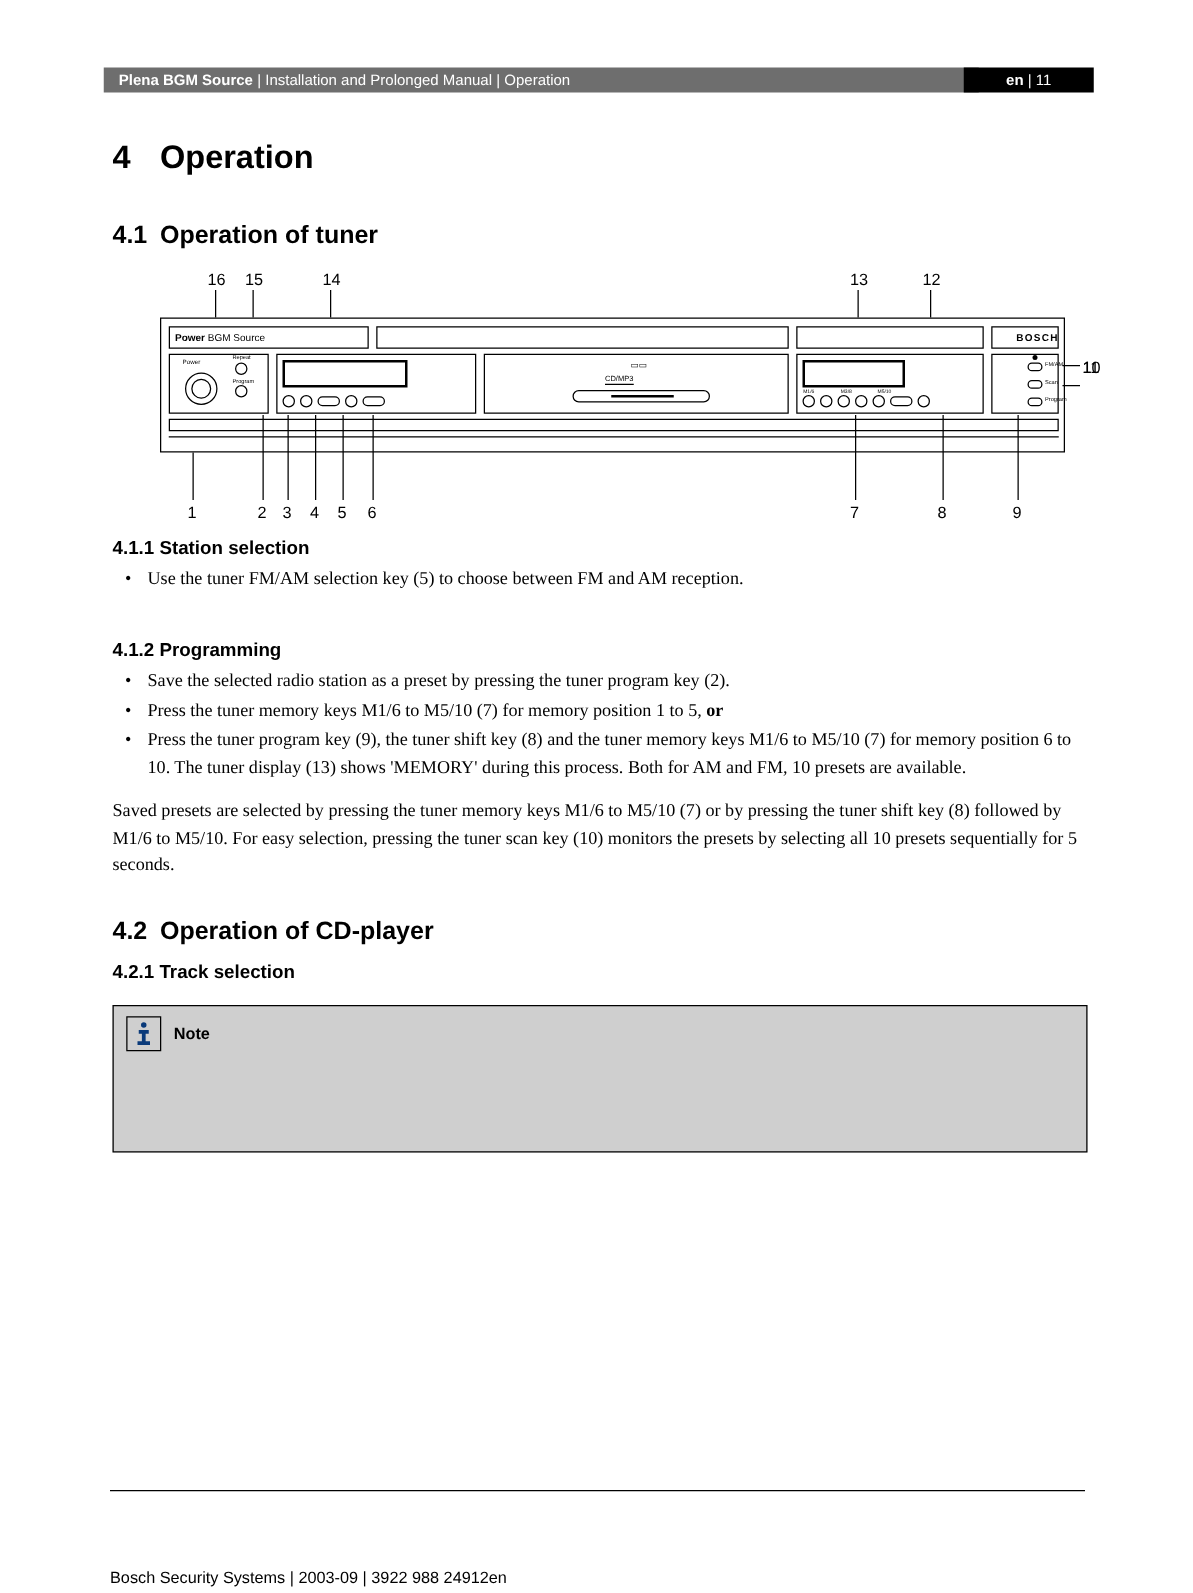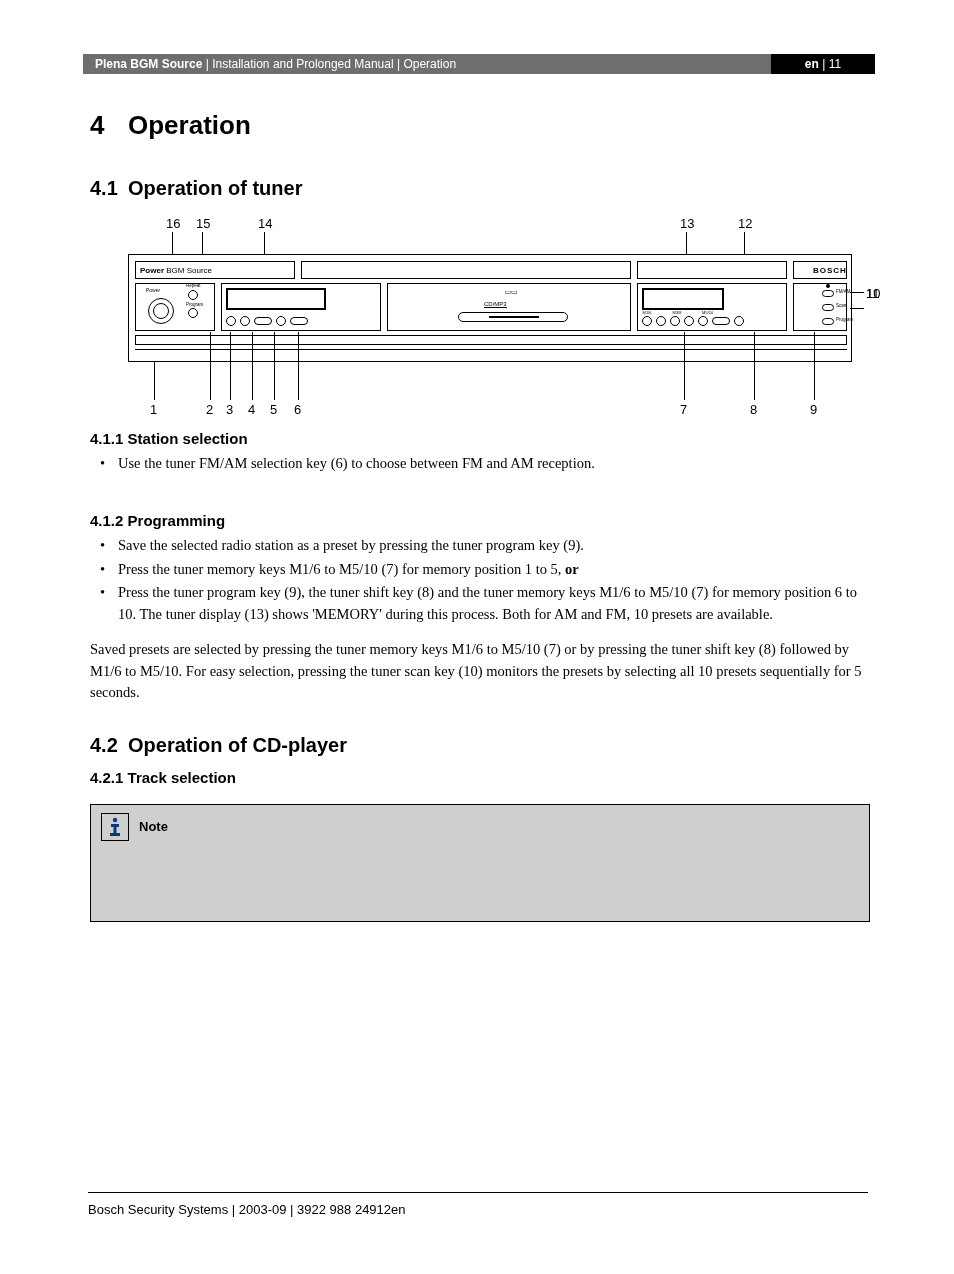--- a/index.html
+++ b/index.html
@@ -20,21 +20,21 @@
   .fig-caption { font-family: Georgia, serif; font-style: italic; font-size: 12px; margin: 8px 0 22px 28px; }
   ul.body { list-style: none; padding-left: 0; }
   ul.body li { position: relative; padding-left: 28px; font-size: 14.5px; line-height: 1.48; margin-bottom: 2px; font-family: Georgia, serif; }
   ul.body li:before { content: "•"; position: absolute; left: 10px; top: 0; }
   p.body { font-size: 14.5px; line-height: 1.48; font-family: Georgia, serif; margin-top: 14px; }
   .note-box { border: 1px solid #000; background: #cfcfcf; margin-top: 18px; padding: 0 0 72px 0; }
   .note-head { display: flex; align-items: center; padding: 8px 10px; gap: 10px; }
   .note-icon { width: 28px; height: 28px; border: 1.5px solid #000; display: flex; align-items: center; justify-content: center; font-family: Georgia, serif; font-weight: bold; font-size: 20px; color: #0a3a7a; background: #cfcfcf; }
   .note-label { font-family: Arial, Helvetica, sans-serif; font-weight: bold; font-size: 13px; }
   .footer-rule { position: absolute; left: 88px; top: 1192px; width: 780px; border-top: 1px solid #000; }
-  .footer { position: absolute; left: 88px; top: 1202px; font-family: Arial, Helvetica, sans-serif; font-size: 13px; color: #000; }
+  .footer { position: absolute; left: 88px; top: 1254px; font-family: Arial, Helvetica, sans-serif; font-size: 13px; color: #000; }
   
   .figure { position: relative; width: 760px; height: 210px; margin-left: 20px; margin-top: 6px; }
   .fig-outer { position: absolute; left: 18px; top: 42px; width: 724px; height: 108px; border: 1.5px solid #000; background: #fff; }
   .fig-toprow { position: absolute; left: 6px; top: 6px; width: 712px; height: 18px; }
   .fig-topcell { position: absolute; top: 0; height: 18px; border: 1px solid #000; padding-left: 19px; }
   .tc1 { left: 0; width: 160px; font-family: Arial, sans-serif; font-size: 8px; padding-left: 4px; line-height: 17px; }
   .tc2 { left: 166px; width: 330px; }
   .tc3 { left: 502px; width: 150px; }
   .tc4 { left: 658px; width: 54px; text-align: center; font-family: Arial, sans-serif; font-weight: bold; font-size: 8px; line-height: 17px; letter-spacing: 1px; }
   .fig-mid { position: absolute; left: 6px; top: 28px; width: 712px; height: 48px; }
@@ -204,30 +204,30 @@
       <div class="callout-line" style="left:574px; top:120px; width:1px; height:68px;"></div>
       <div class="callout-line" style="left:644px; top:120px; width:1px; height:68px;"></div>
       <div class="callout-line" style="left:704px; top:120px; width:1px; height:68px;"></div>
     </div>
 
 
     <h3 class="sub">
       <span class="num">4.1.1</span> <span>Station selection</span>
     </h3>
     <ul class="body">
-      <li>Use the tuner FM/AM selection key (6) to choose between FM and AM reception.</li>
+      <li>Use the tuner FM/AM selection key (5) to choose between FM and AM reception.</li>
     </ul>
 
     <div class="sec-gap"></div>
 
     <h3 class="sub">
       <span class="num">4.1.2</span> <span>Programming</span>
     </h3>
     <ul class="body">
-      <li>Save the selected radio station as a preset by pressing the tuner program key (9).</li>
+      <li>Save the selected radio station as a preset by pressing the tuner program key (2).</li>
       <li><span>Press the tuner memory keys M1/6 to M5/10 (7) for memory position 1 to 5, </span><b>or</b></li>
       <li>Press the tuner program key (9), the tuner shift key (8) and the tuner memory keys M1/6 to M5/10 (7) for memory position 6 to 10. The tuner display (13) shows 'MEMORY' during this process. Both for AM and FM, 10 presets are available.</li>
     </ul>
     <p class="body">Saved presets are selected by pressing the tuner memory keys M1/6 to M5/10 (7) or by pressing the tuner shift key (8) followed by M1/6 to M5/10. For easy selection, pressing the tuner scan key (10) monitors the presets by selecting all 10 presets sequentially for 5 seconds.</p>
 
     <div style="height:30px;"></div>
 
     <h2 class="sec">
       <span class="num">4.2</span><span>Operation of CD-player</span>
     </h2>

